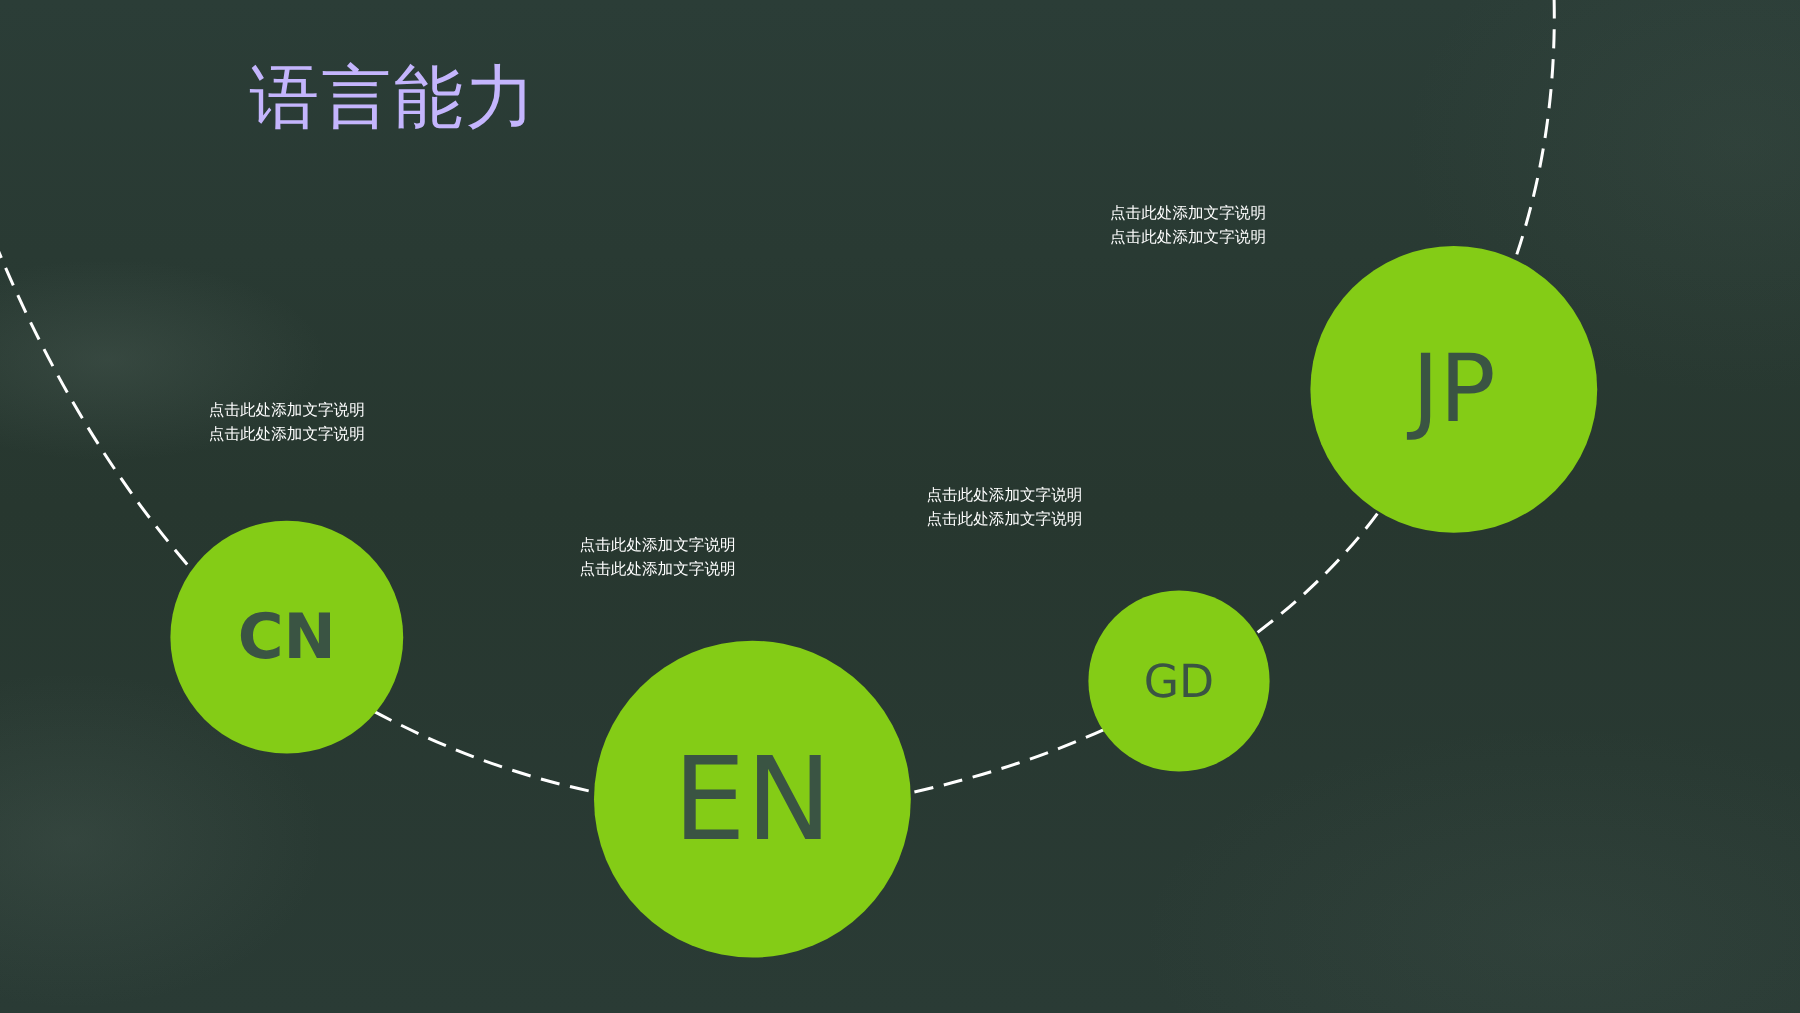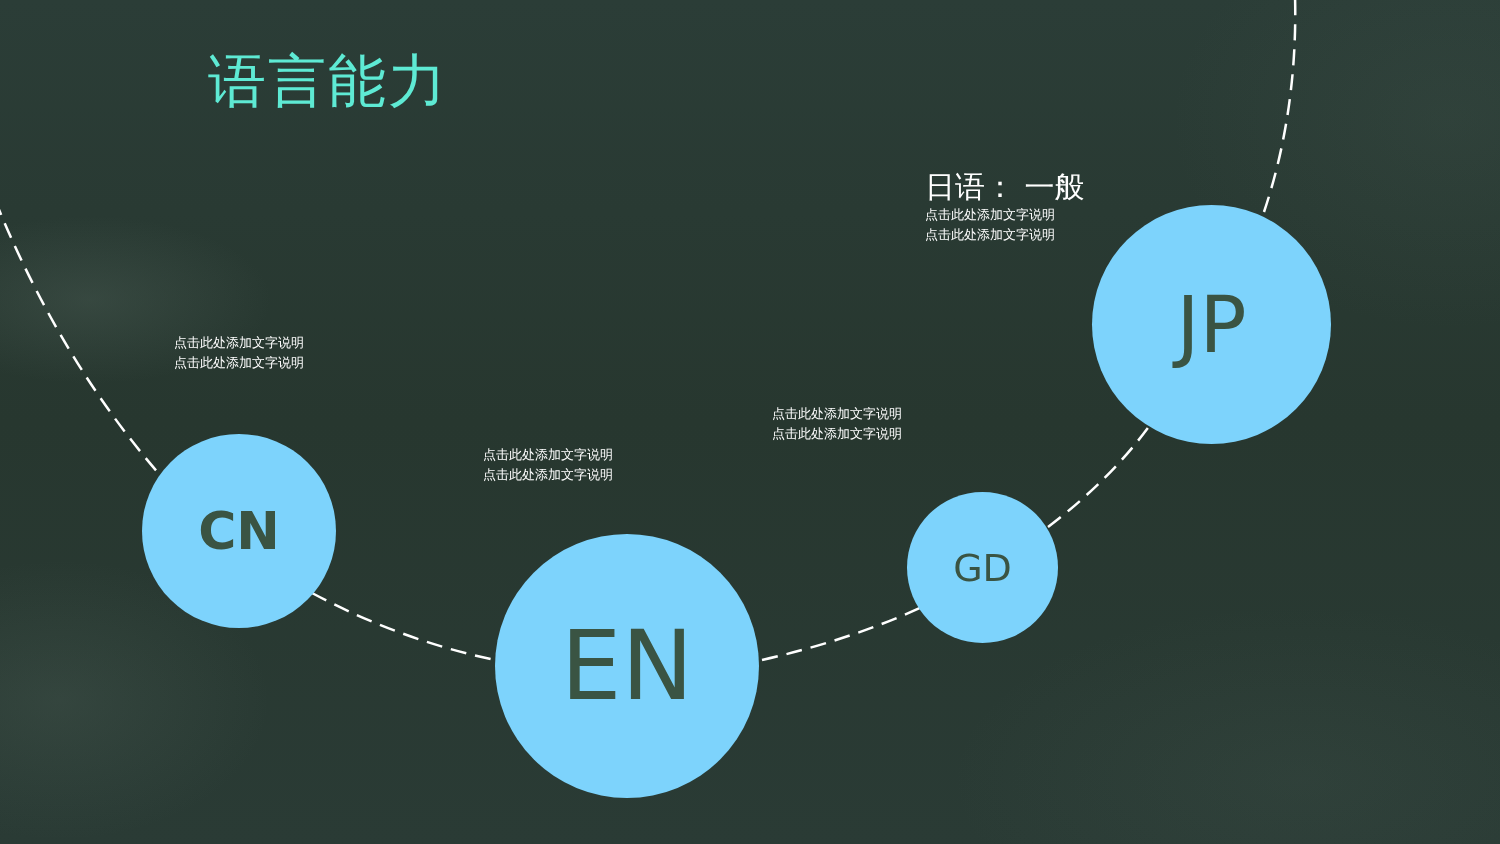--- a/index.html
+++ b/index.html
@@ -7,22 +7,22 @@
     background:#283a34;
     font-family:"DejaVu Sans","Liberation Sans",sans-serif;}
   .bg{position:absolute;inset:0;
     background:
       radial-gradient(ellipse 260px 120px at 90px 300px, rgba(120,140,130,0.18), transparent 70%),
       radial-gradient(ellipse 300px 200px at 60px 700px, rgba(110,130,120,0.16), transparent 70%),
       radial-gradient(ellipse 400px 300px at 1450px 120px, rgba(90,110,100,0.12), transparent 70%),
       radial-gradient(ellipse 500px 250px at 1300px 780px, rgba(100,120,110,0.10), transparent 70%),
       linear-gradient(180deg,#2b3d37 0%,#27372f 50%,#2a3b35 100%);}
   .arc{position:absolute;left:0;top:0;}
-  .title{position:absolute;left:208px;top:52px;color:#5eead4;font-size:58px;letter-spacing:2px;line-height:1;}
-  .circle{position:absolute;border-radius:50%;background:#7dd3fc;display:flex;align-items:center;justify-content:center;color:#3a5443;}
+  .title{position:absolute;left:208px;top:52px;color:#c4b5fd;font-size:58px;letter-spacing:2px;line-height:1;}
+  .circle{position:absolute;border-radius:50%;background:#84cc16;display:flex;align-items:center;justify-content:center;color:#3a5443;}
   .label{position:absolute;color:#ffffff;}
   .label .head{font-size:30px;line-height:36px;white-space:nowrap;}
   .label .desc{font-size:13px;line-height:20px;white-space:nowrap;}
 </style>
 </head>
 <body>
 
 <div class="bg"></div>
 
 <svg class="arc" width="1500" height="844">
@@ -53,19 +53,18 @@
 
 <div class="label" style="left:772px;top:404px;">
   <div class="desc">点击此处添加文字说明</div>
   <div class="desc">点击此处添加文字说明</div>
 </div>
 <div class="circle" style="left:907px;top:492px;width:151px;height:151px;font-size:38px;">
   <span>GD</span>
 </div>
 
 <div class="label" style="left:925px;top:169px;">
-  <div class="head">日语： 一般</div>
   <div class="desc">点击此处添加文字说明</div>
   <div class="desc">点击此处添加文字说明</div>
 </div>
 <div class="circle" style="left:1092px;top:205px;width:239px;height:239px;font-size:78px;">
   <span>JP</span>
 </div>
 
 </body></html>

